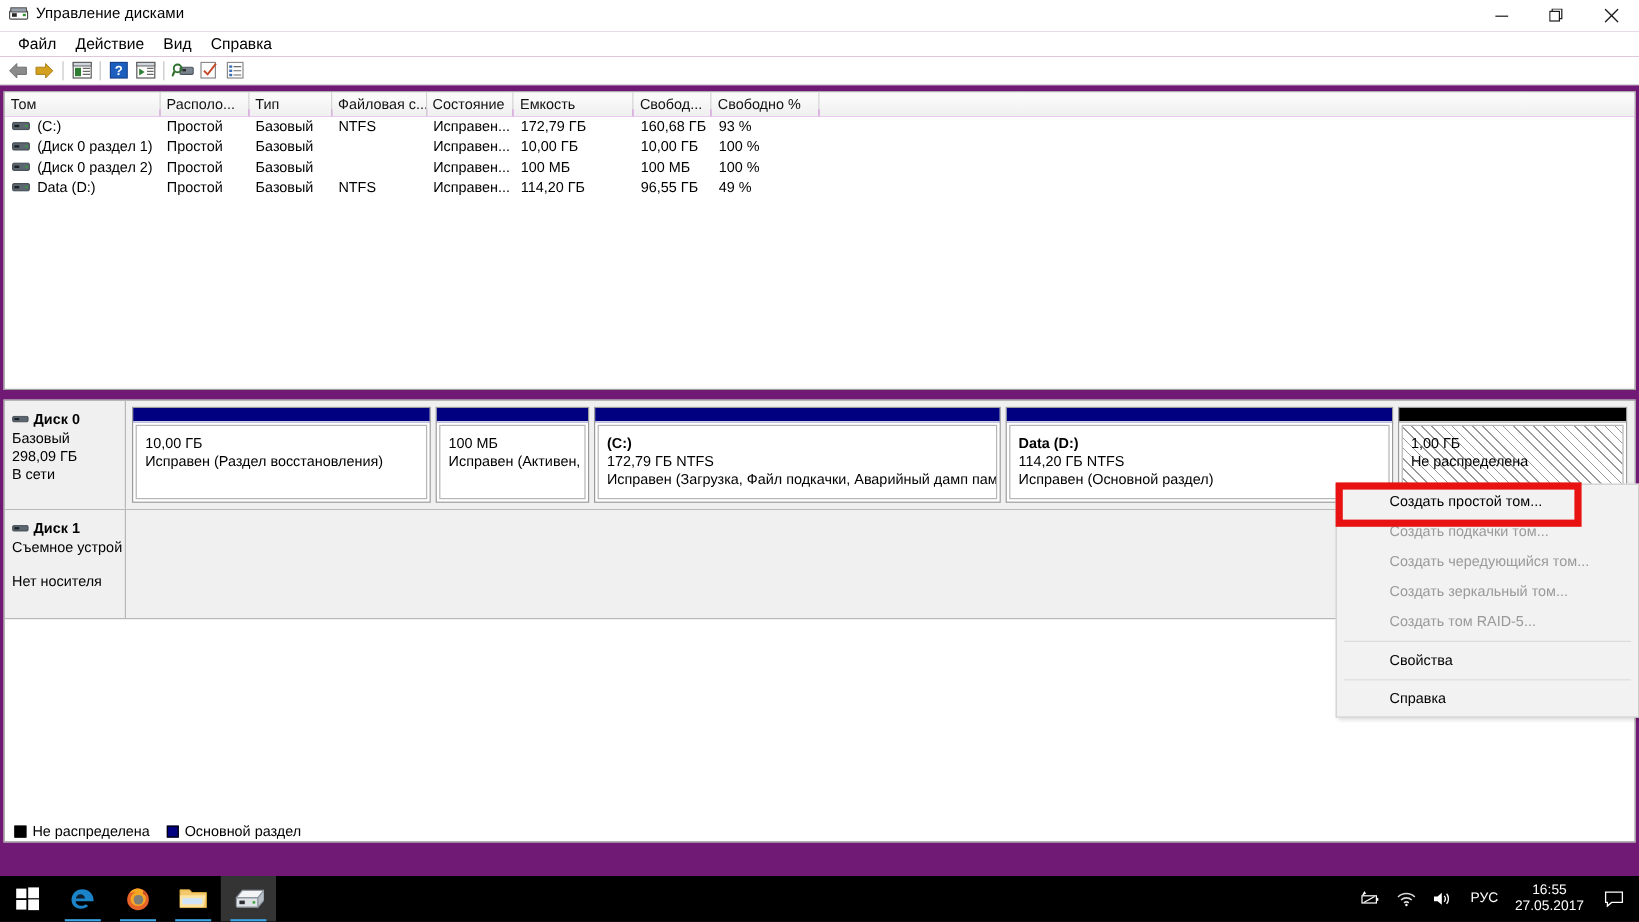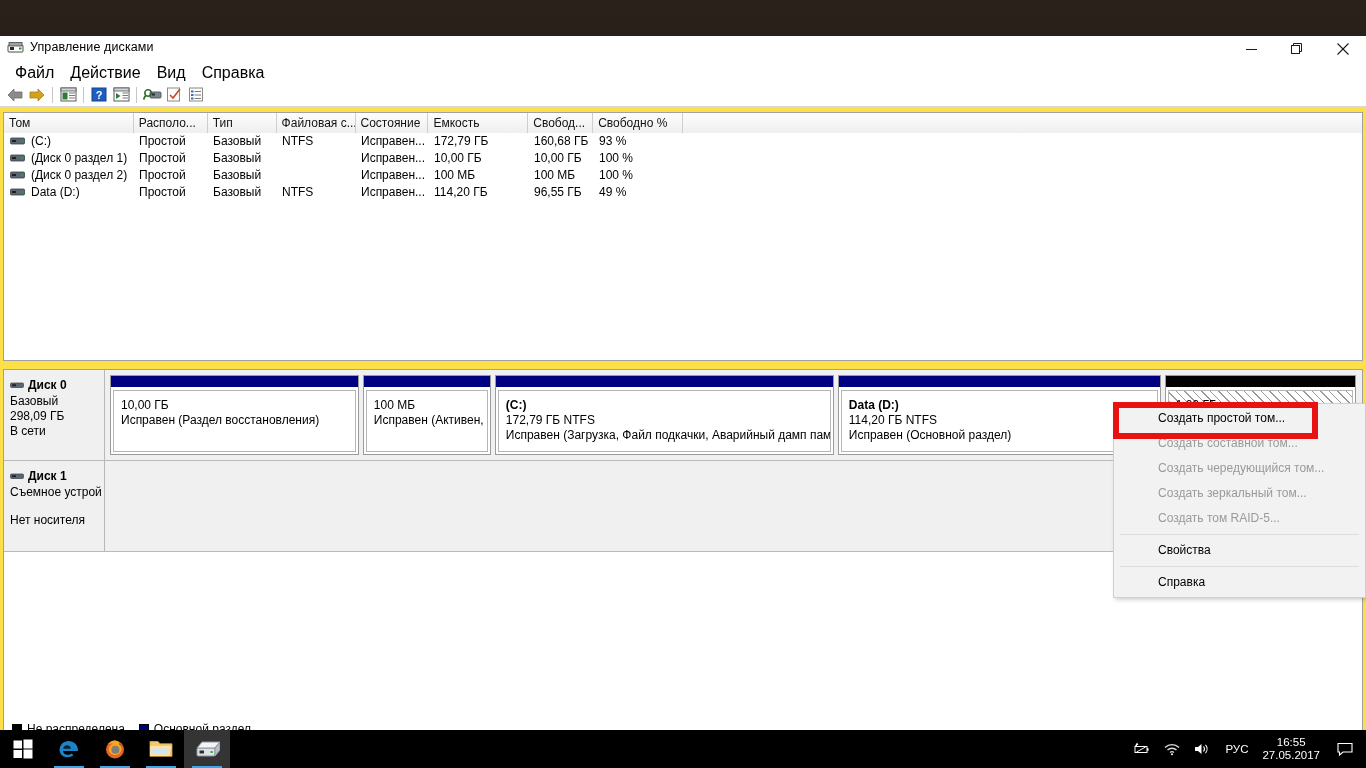--- a/index.html
+++ b/index.html
@@ -27,23 +27,22 @@
     width: 1366px; height: 768px;
     background: linear-gradient(180deg, #2a211b 0%, #17120f 60%, #0d0a09 100%);
   }
 
   
   #app-window {
     position: absolute;
     left: 0; top: 0;
     width: 1366px;
     height: 730px;
-    background: #fde047;
-    box-sizing: border-box;
-    margin-top: 36px;
+    background: #701a75;
+    box-sizing: border-box;
   }
 
   
   #titlebar {
     position: relative;
     height: 26px;
     background: #ffffff;
     border-bottom: none;
   }
   #title-icon {
@@ -77,21 +76,21 @@
   #menubar {
     position: relative;
     height: 21px;
     background: #ffffff;
     display: flex;
     align-items: center;
     padding-left: 7px;
     box-sizing: border-box;
   }
   .menu-item {
-    font-size: 16px;
+    font-size: 13px;
     color: #000;
     padding: 2px 8px 2px 8px;
     white-space: nowrap;
     line-height: 15px;
   }
 
   
   #toolbar {
     position: relative;
     height: 24px;
@@ -706,21 +705,21 @@
       <div class="legend-entry">
         <span class="legend-swatch" style="background:#000080;"></span>
         <span>Основной раздел</span>
       </div>
     </div>
 
   </div>
 
   <div id="context-menu">
     <div class="cm-item">Создать простой том...</div>
-    <div class="cm-item disabled">Создать составной том...</div>
+    <div class="cm-item disabled">Создать подкачки том...</div>
     <div class="cm-item disabled">Создать чередующийся том...</div>
     <div class="cm-item disabled">Создать зеркальный том...</div>
     <div class="cm-item disabled">Создать том RAID-5...</div>
     <div class="cm-sep"></div>
     <div class="cm-item">Свойства</div>
     <div class="cm-sep"></div>
     <div class="cm-item">Справка</div>
   </div>
 
   <div id="red-highlight"></div>

